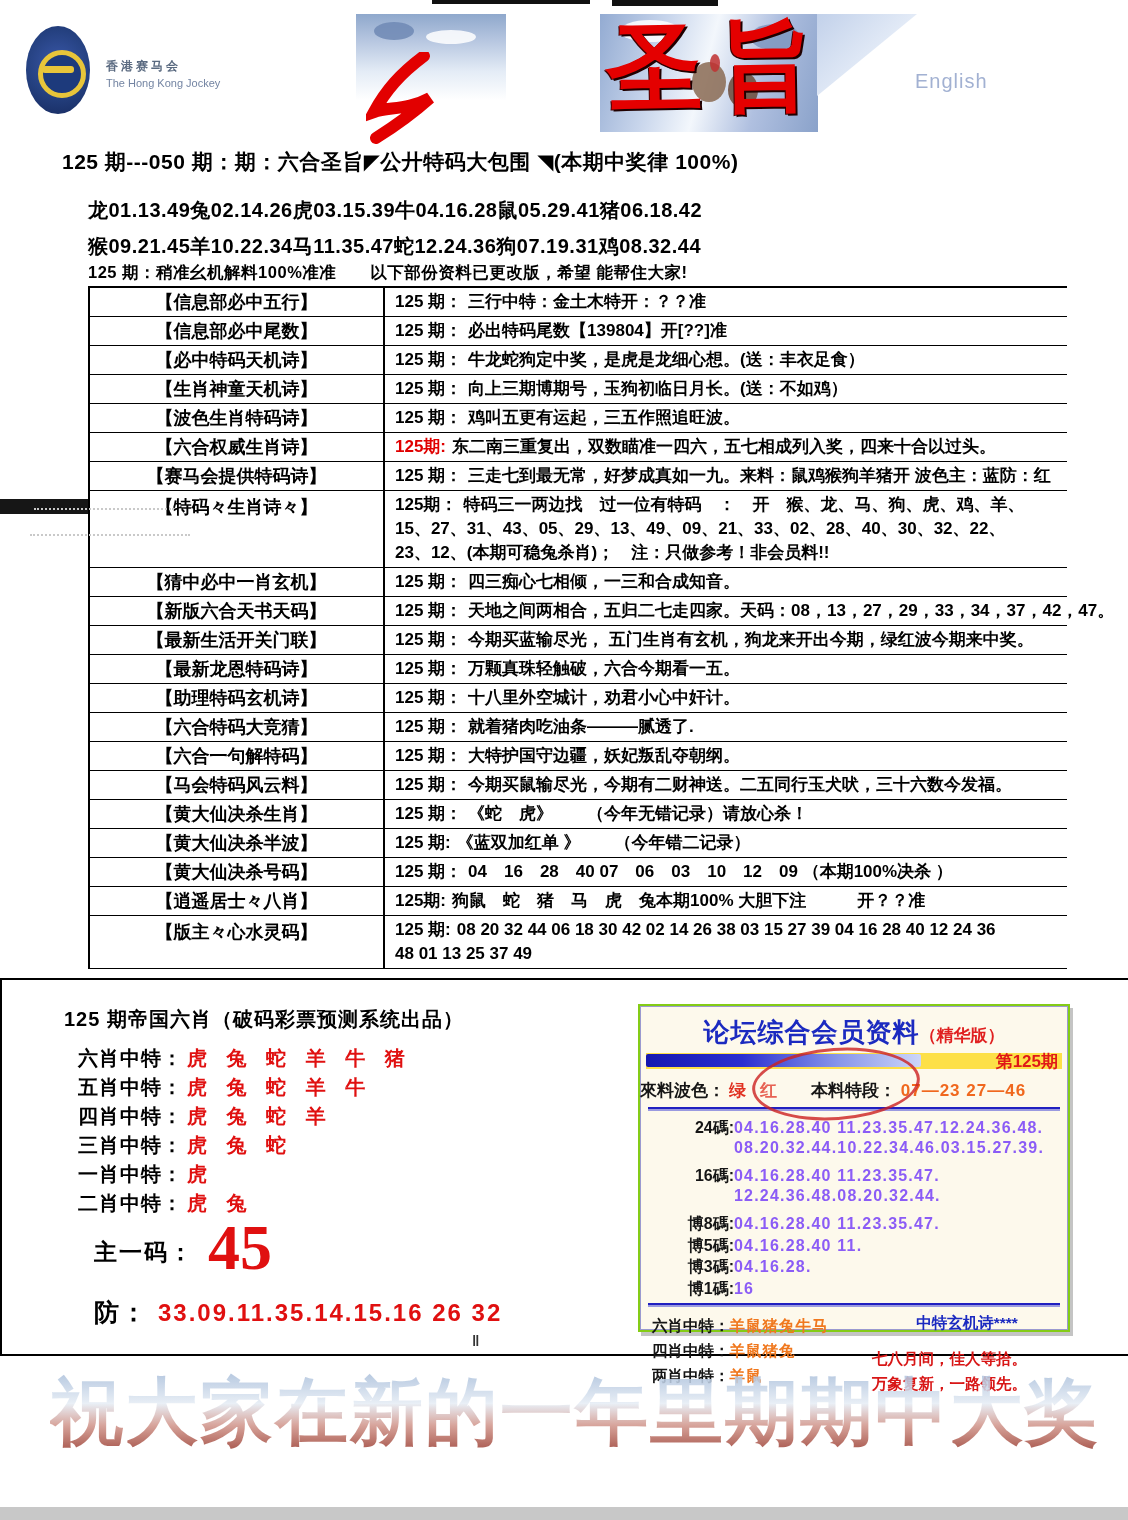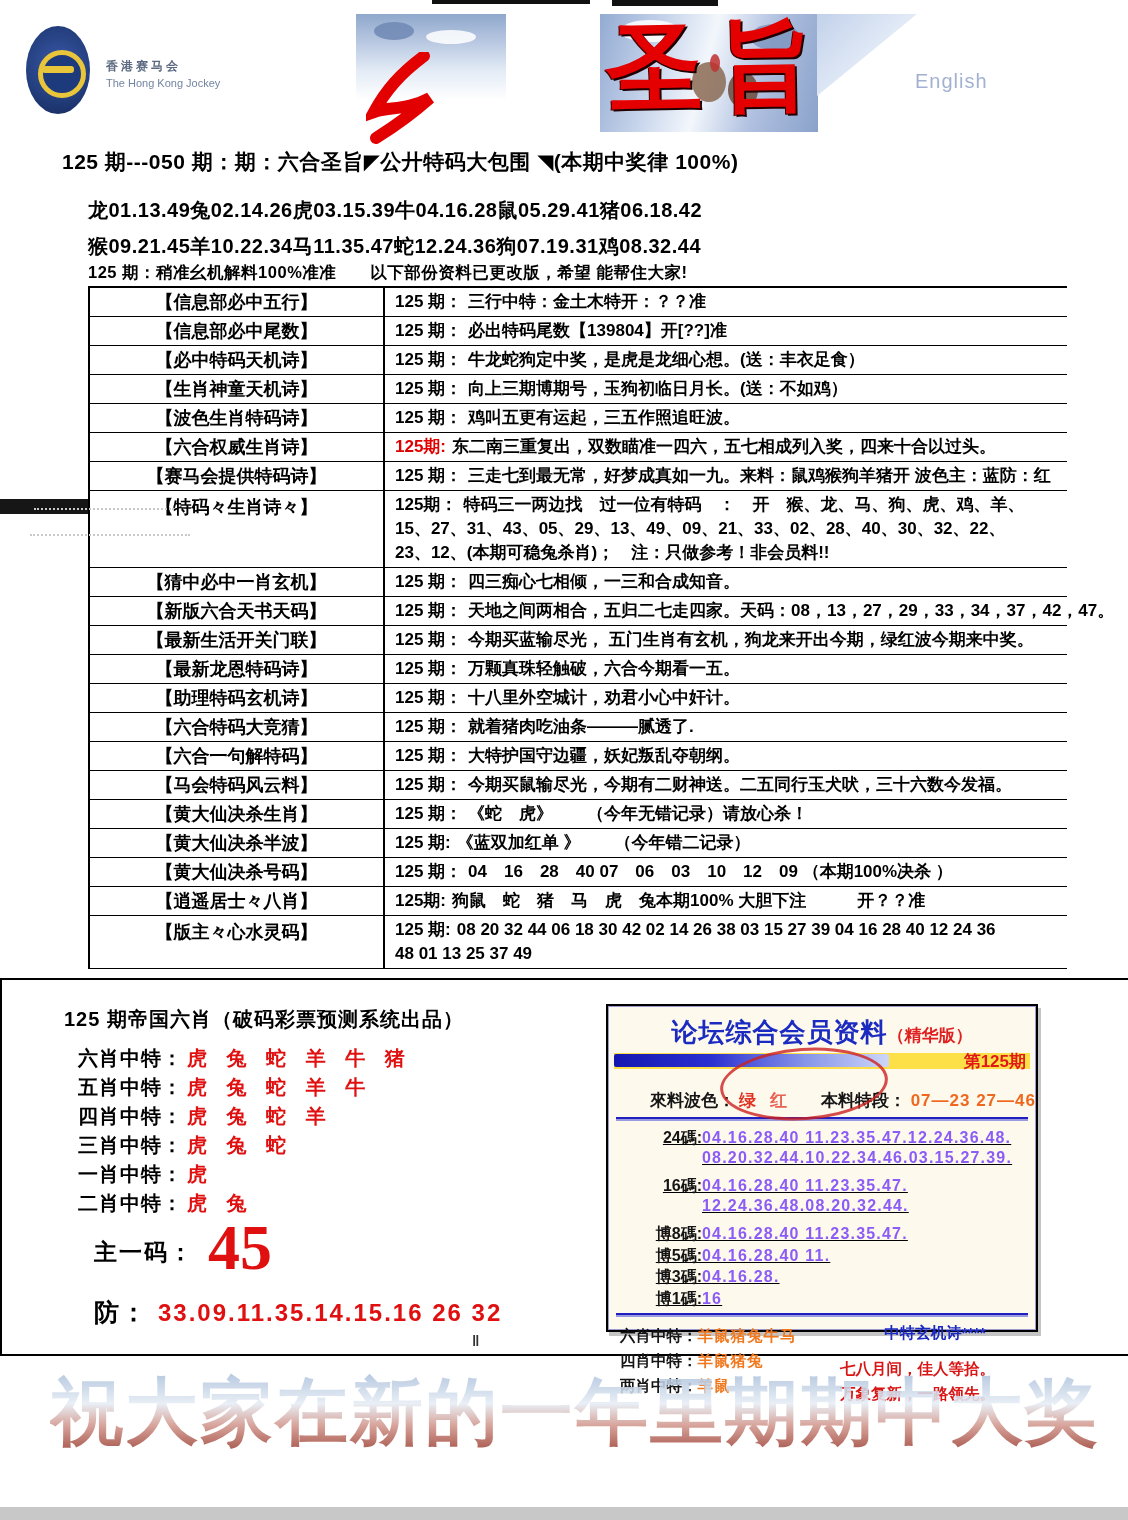--- a/index.html
+++ b/index.html
@@ -75,36 +75,36 @@
   .e-value{color:#e01010;letter-spacing:7px;margin-left:4px;}
   #main-code-row{position:absolute;left:92px;top:238px;display:flex;align-items:flex-end;}
   #main-code-label{font-size:23px;font-weight:bold;margin-bottom:10px;letter-spacing:2px;}
   #main-code-value{font-family:"Liberation Serif","DejaVu Serif",serif;font-size:64px;line-height:60px;
     font-weight:bold;color:#e01010;margin-left:14px;}
   #guard-row{position:absolute;left:92px;top:316px;display:flex;align-items:baseline;}
   #guard-label{font-size:25px;font-weight:bold;letter-spacing:2px;}
   #guard-value{font-size:24px;font-weight:bold;color:#e01010;margin-left:10px;letter-spacing:2px;}
 
   
-  #member-box{position:absolute;left:604px;top:24px;width:428px;height:324px;background:#fdf9ec;
-    border:2px solid #000000;box-shadow:inset 0 0 0 1px #9a9ad0,3px 4px 0 #c4c4c4;}
+  #member-box{position:absolute;left:636px;top:24px;width:428px;height:324px;background:#fdf9ec;
+    border:2px solid #84cc16;box-shadow:inset 0 0 0 1px #9a9ad0,3px 4px 0 #c4c4c4;}
   #mb-title-row{text-align:center;padding-top:9px;white-space:nowrap;}
   #mb-title{font-size:26px;font-weight:bold;color:#1b2ac0;letter-spacing:1px;}
   #mb-title-suffix{font-size:17px;font-weight:bold;color:#e02020;}
   #mb-bar-row{position:relative;height:16px;margin:3px 6px 0 6px;background:#fde047;}
   #mb-bar{position:absolute;left:0;top:1px;height:13px;width:66%;border-radius:2px;
     background:linear-gradient(90deg,#1518b0 0%,#2a2fd0 35%,#8896ea 70%,#cdd6f8 100%);}
   #mb-issue{position:absolute;right:4px;top:-3px;font-size:17px;font-weight:bold;color:#e01818;}
-  #mb-wave-row{margin-top:20px;text-align:right;font-size:17px;font-weight:bold;white-space:nowrap;}
+  #mb-wave-row{margin-top:10px;text-align:left;font-size:17px;font-weight:bold;white-space:nowrap;}
   .mb-black{color:#151515;}
   .mb-green{color:#e03020;margin:0 4px;}
   .mb-hidden{color:#e03020;margin:0 34px 0 10px;opacity:.75;}
   .mb-orange{color:#f0681e;letter-spacing:1px;}
   .mb-divider{margin:5px 8px 3px 8px;border-top:2px solid #2020c0;box-shadow:0 2px 0 #9a9ae0;}
-  #mb-codes{padding:6px 24px 0 4px;text-decoration:underline;}
+  #mb-codes{padding:6px 24px 0 4px;}
   .code-row{display:flex;font-weight:bold;font-size:16px;line-height:19.5px;margin-bottom:2px;}
   .code-row.grp{margin-bottom:9px;}
   .code-label{width:90px;flex:none;text-align:right;color:#151515;}
   .code-lines{color:#8b5cf6;letter-spacing:1.2px;white-space:nowrap;}
   #mb-bottom{display:flex;padding:5px 6px 0 12px;}
   #mbb-left{flex:1;}
   .sx-row{font-size:15.5px;font-weight:bold;line-height:25px;white-space:nowrap;}
   .sx-label{color:#151515;}
   .sx-value{color:#f0781e;letter-spacing:1px;}
   #mbb-right{width:190px;}

